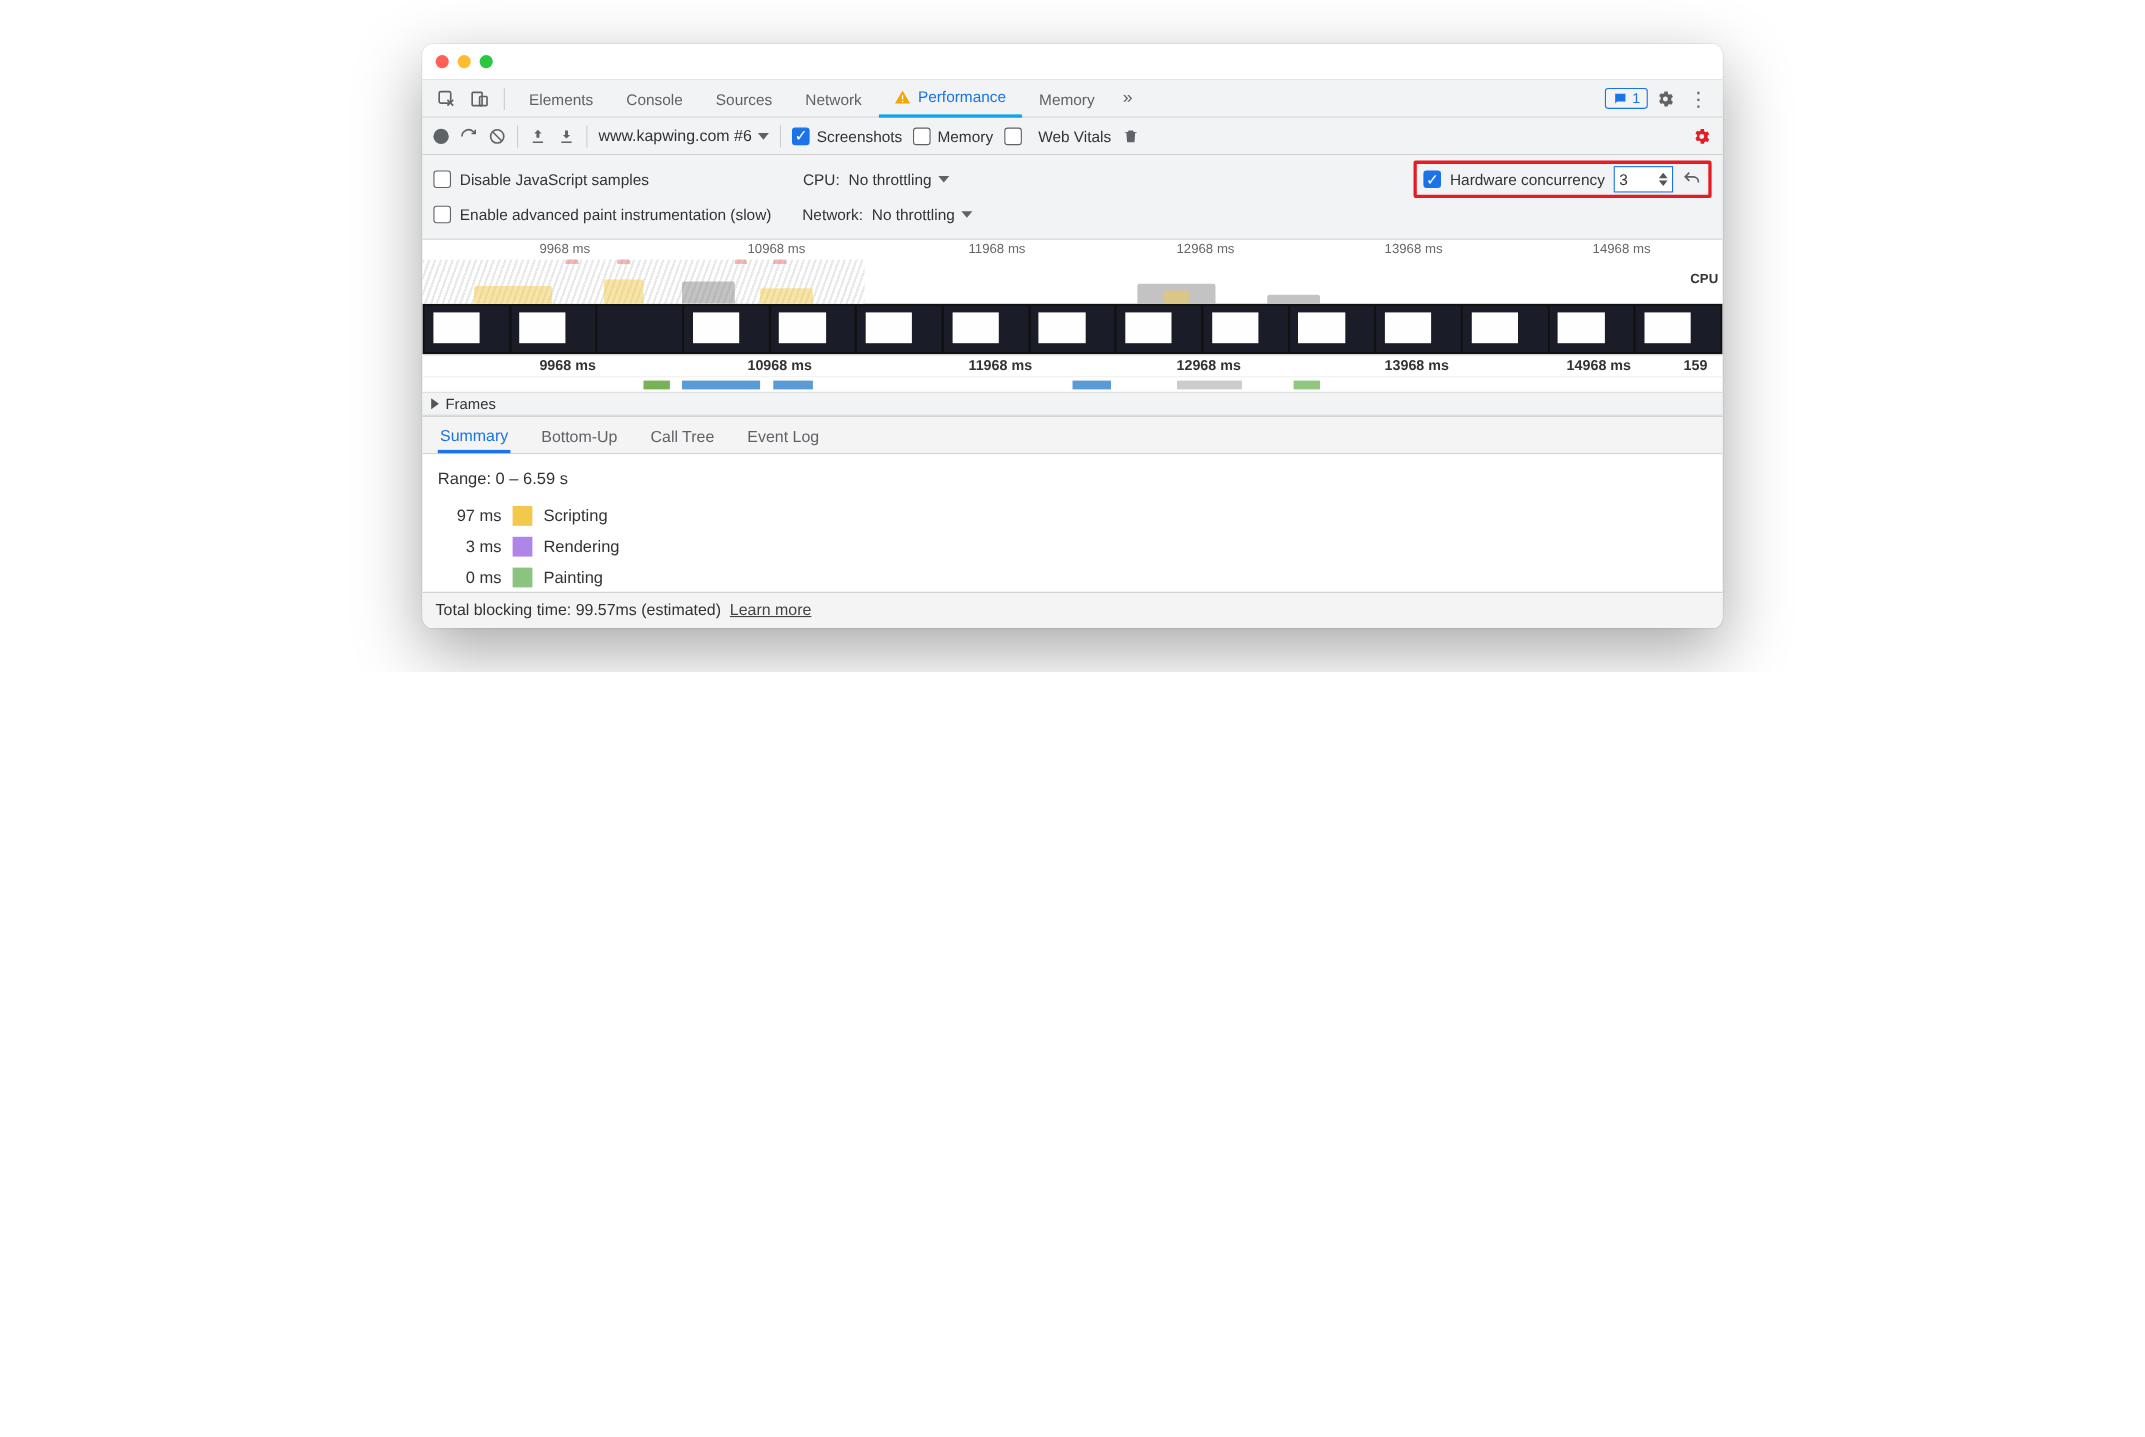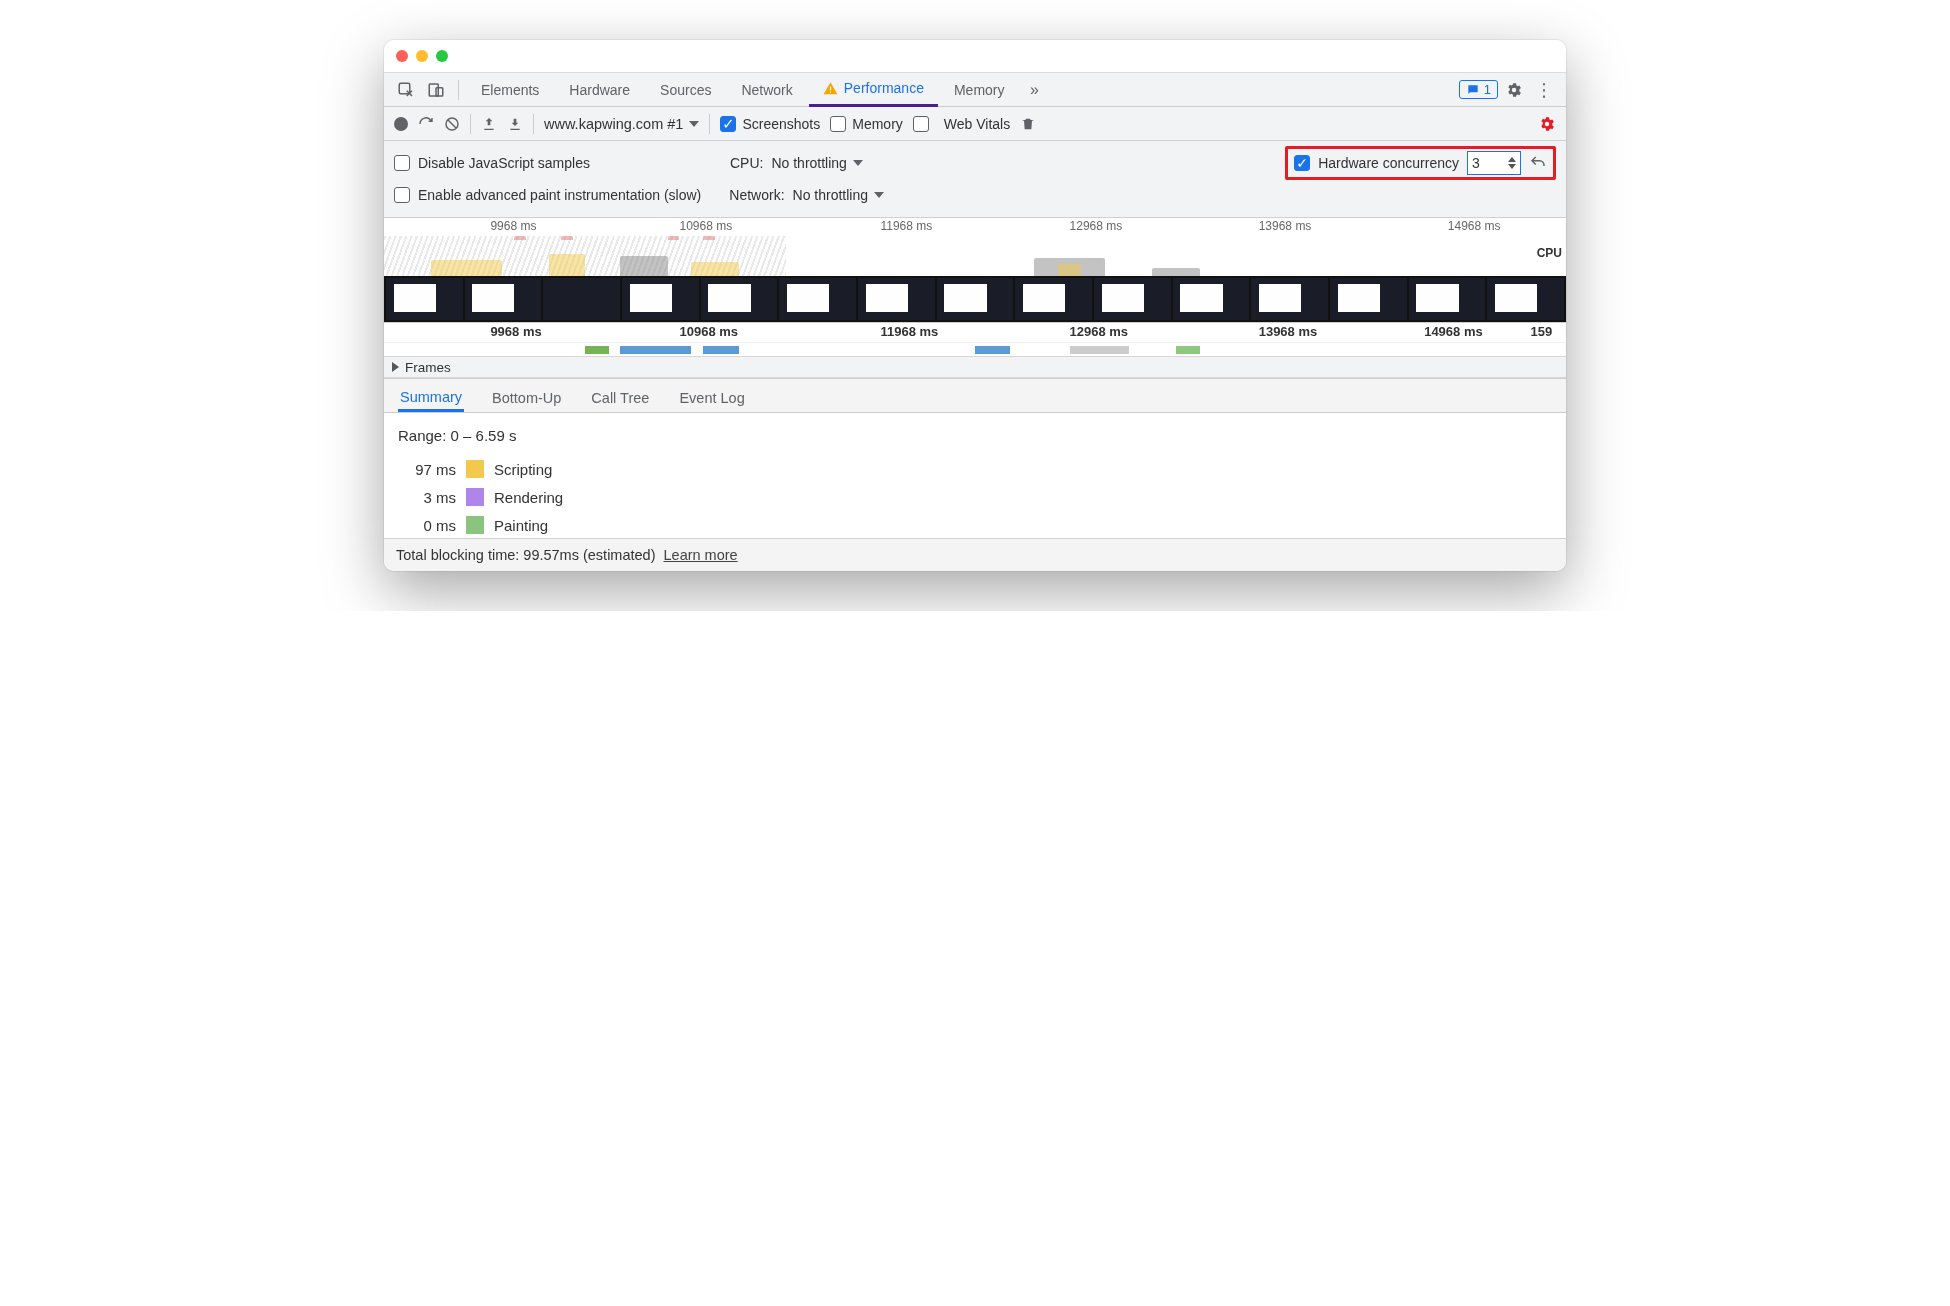--- a/index.html
+++ b/index.html
@@ -54,21 +54,21 @@
   .tab {
     padding: 0 14px;
     height: 34px;
     display: flex;
     align-items: center;
     color: #5f6368;
     font-size: 14px;
     gap: 6px;
     cursor: pointer;
   }
-  .tab.active { color: #1a73e8; border-bottom: 3px solid #4c1d95; height: 34px; }
+  .tab.active { color: #1a73e8; border-bottom: 3px solid #0ea5e9; height: 34px; }
   .tabs .spacer { flex: 1; }
   .tabs .badge { display:flex; align-items:center; gap:4px; border:1px solid #1a73e8; color:#1a73e8; border-radius:3px; padding:1px 6px; font-size:13px; }
   
   .toolbar {
     height: 34px;
     display: flex; align-items: center;
     padding: 0 10px; gap: 10px;
     border-bottom: 1px solid #d0d0d0;
     background: #f1f3f4;
     color:#5f6368;
@@ -166,21 +166,21 @@
       <svg width="18" height="18" viewBox="0 0 24 24" fill="none" stroke="#5f6368" stroke-width="2">
           <rect x="3" y="4" width="12" height="16" rx="1"></rect>
           <rect x="12" y="9" width="9" height="11" rx="1"></rect>
         </svg>
     </div>
     <div class="vsep"></div>
     <div class="tab">
         <span>Elements</span>
       </div>
     <div class="tab">
-        <span>Hardware</span>
+        <span>Console</span>
       </div>
     <div class="tab">
         <span>Sources</span>
       </div>
     <div class="tab">
         <span>Network</span>
       </div>
     <div class="tab active">
       <svg width="15" height="15" viewBox="0 0 24 24">
           <path fill="#f2a600" d="M12 2L1 21h22L12 2z"></path>
@@ -219,21 +219,21 @@
       </svg>
     <div class="vsep2"></div>
     <svg width="16" height="16" viewBox="0 0 24 24" fill="#5f6368">
         <path d="M12 3l5 5h-3v6h-4V8H7l5-5zM5 19h14v2H5z"></path>
       </svg>
     <svg width="16" height="16" viewBox="0 0 24 24" fill="#5f6368">
         <path d="M12 15l-5-5h3V4h4v6h3l-5 5zM5 19h14v2H5z"></path>
       </svg>
     <div class="vsep2"></div>
     <div class="dropdown">
-      <span>www.kapwing.com #1</span>
+      <span>www.kapwing.com #6</span>
       <div class="tri"></div>
     </div>
     <div class="vsep2"></div>
     <div class="group" style="display:flex;align-items:center;gap:6px;">
       <span class="checkbox checked">✓</span>
       <span class="lbl">Screenshots</span>
     </div>
     <div class="group" style="display:flex;align-items:center;gap:6px;">
       <span class="checkbox"></span>
       <span class="lbl">Memory</span>

